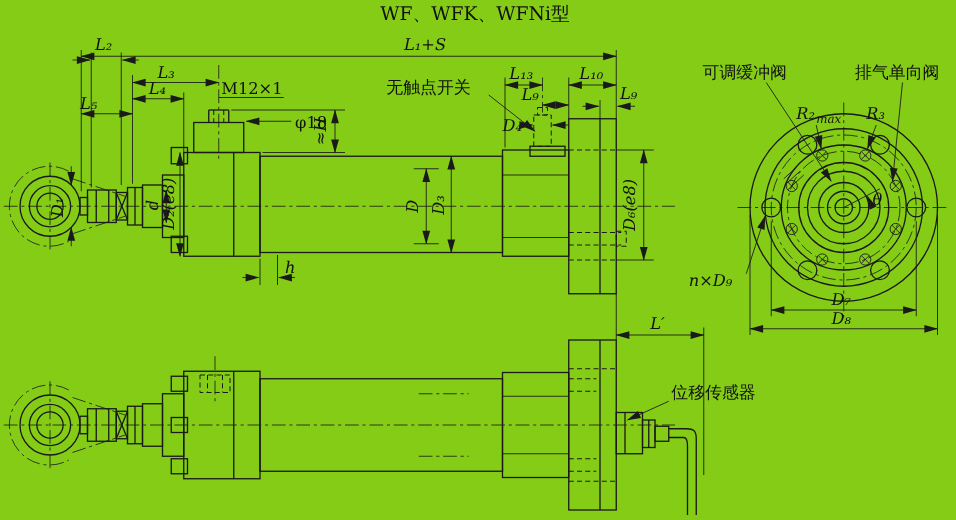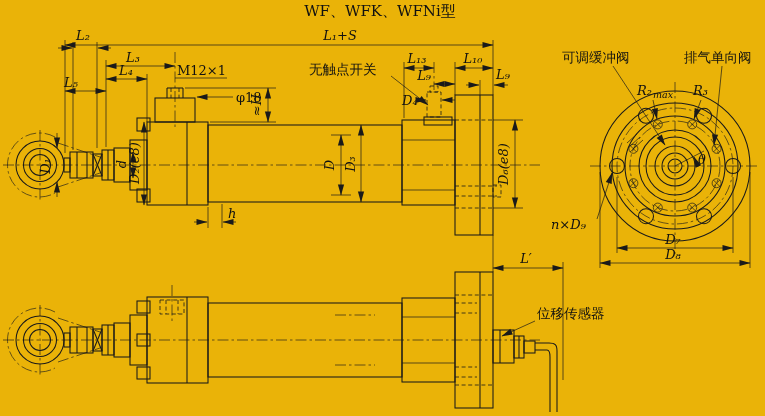--- a/index.html
+++ b/index.html
@@ -1,16 +1,16 @@
 <!DOCTYPE html>
 <html><head>
 <meta charset="utf-8">
 <style>
   html,body{margin:0;padding:0;background:#ffffff;}
-  #stage{position:relative;width:765px;height:416px;background:#eab308;overflow:hidden;}
+  #stage{position:relative;width:765px;height:416px;background:#84cc16;overflow:hidden;}
   svg{display:block;}
   .s1{stroke:#1a1a1a;stroke-width:1.05;fill:none;stroke-linecap:butt;}
   .s2{stroke:#1a1a1a;stroke-width:0.7;fill:none;}
   .dsh{stroke:#1a1a1a;stroke-width:0.8;fill:none;stroke-dasharray:4 2.6;}
   .cl{stroke:#1a1a1a;stroke-width:0.65;fill:none;stroke-dasharray:11 3 2.5 3;}
   .ti{font:italic 13px "DejaVu Serif",serif;fill:#111;}
   .tsub{font:italic 9.5px "DejaVu Serif",serif;fill:#111;}
   .tu{font:13px "DejaVu Serif",serif;fill:#111;}
   .tcn{font:13.5px "DejaVu Sans",sans-serif;fill:#111;}
   .tt{font:15px "DejaVu Serif",serif;fill:#111;}

